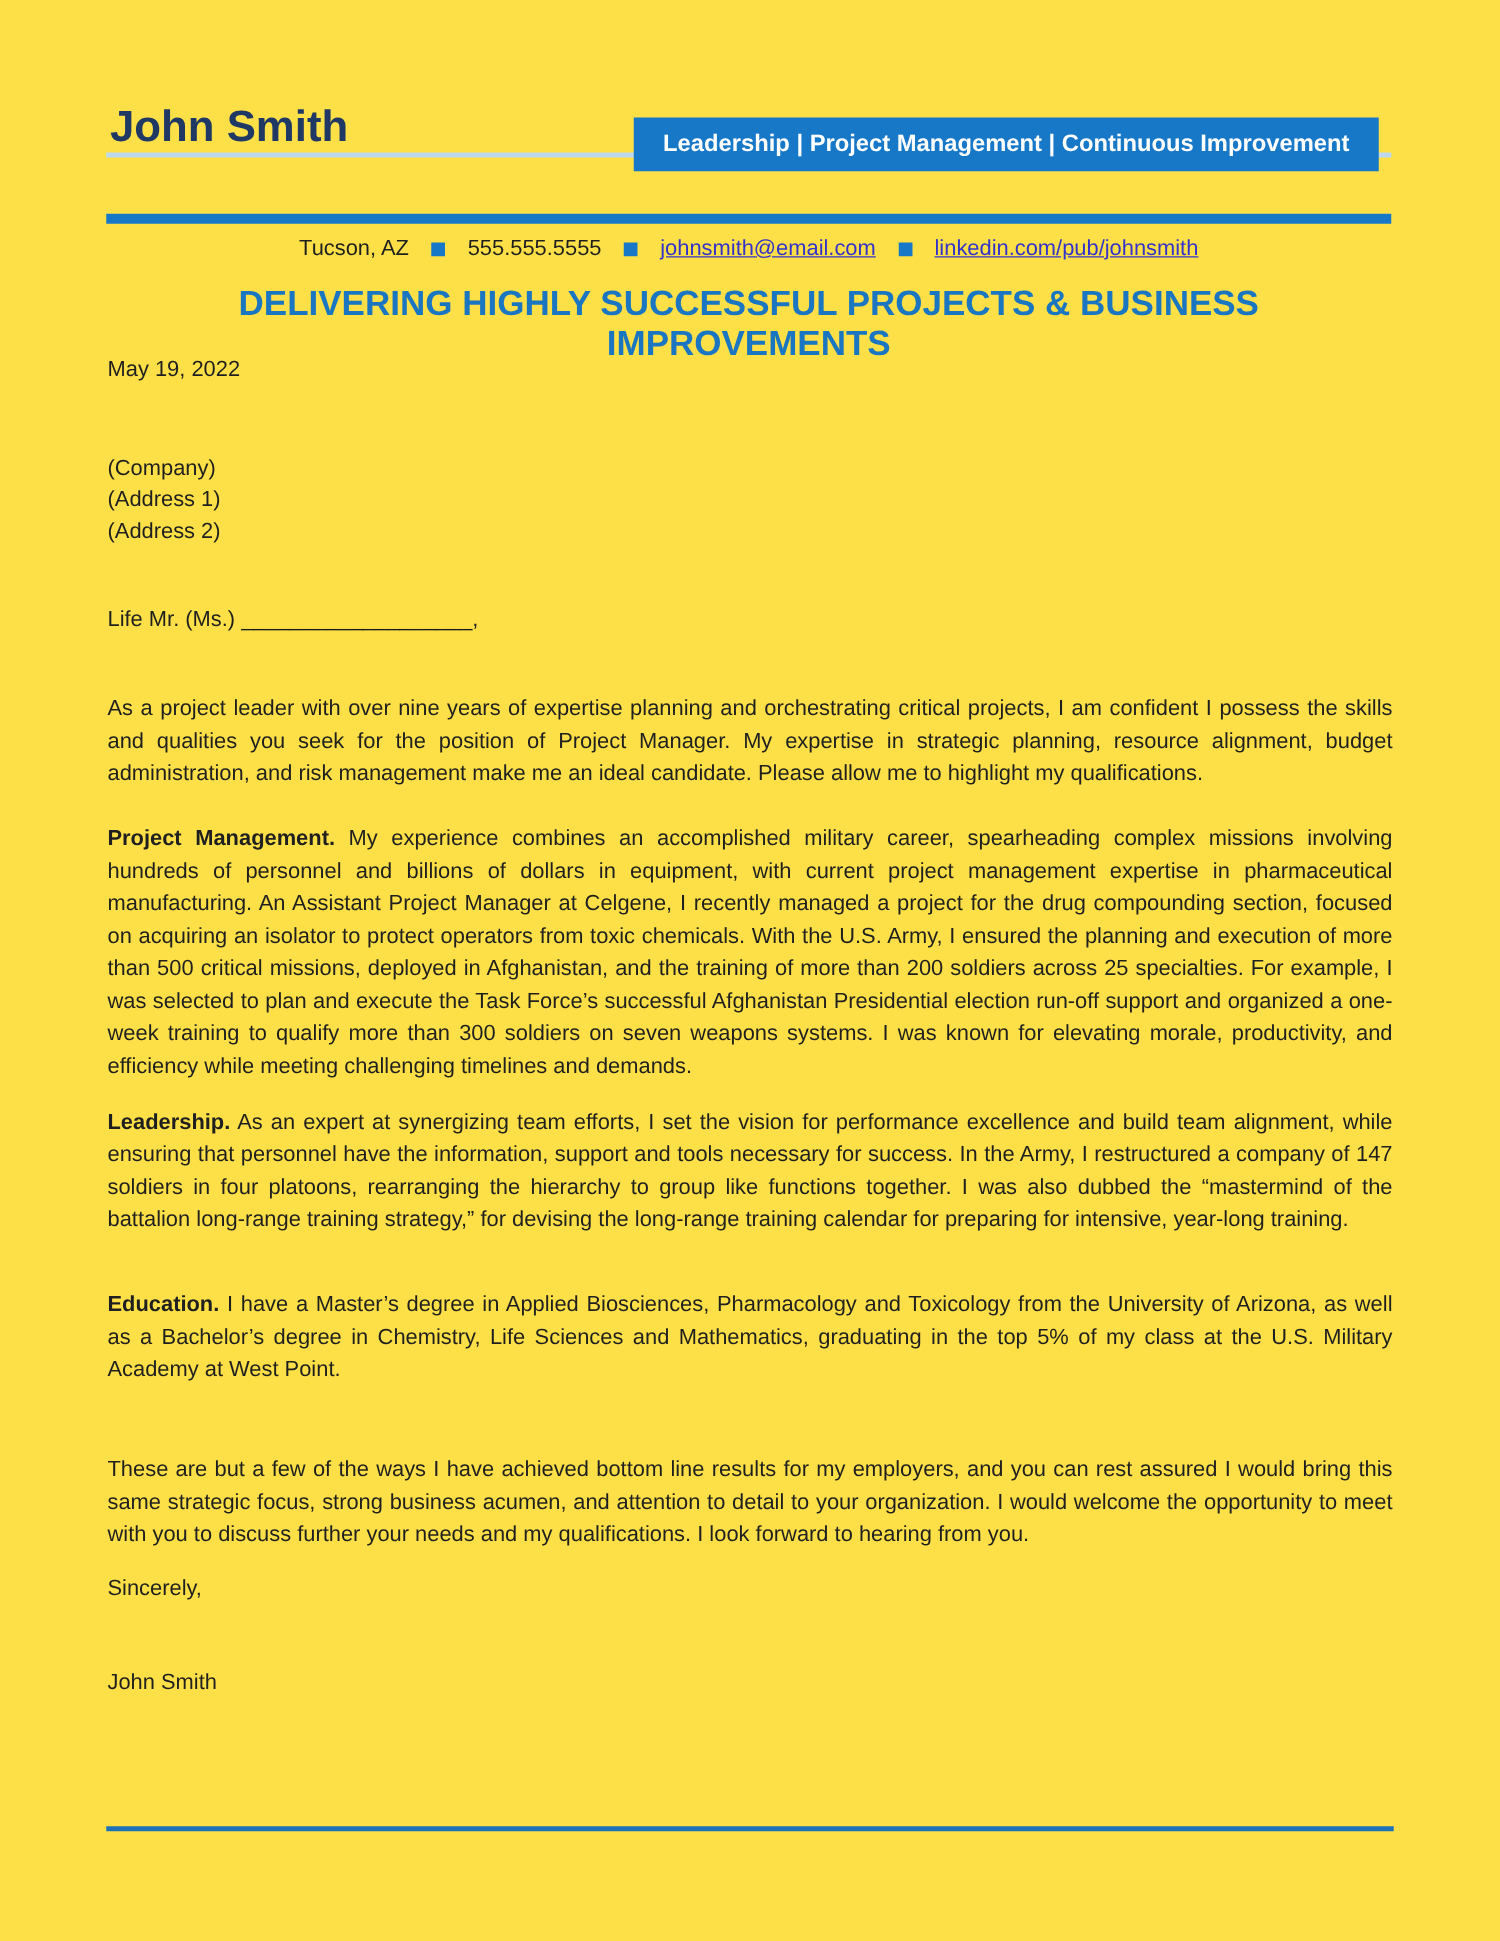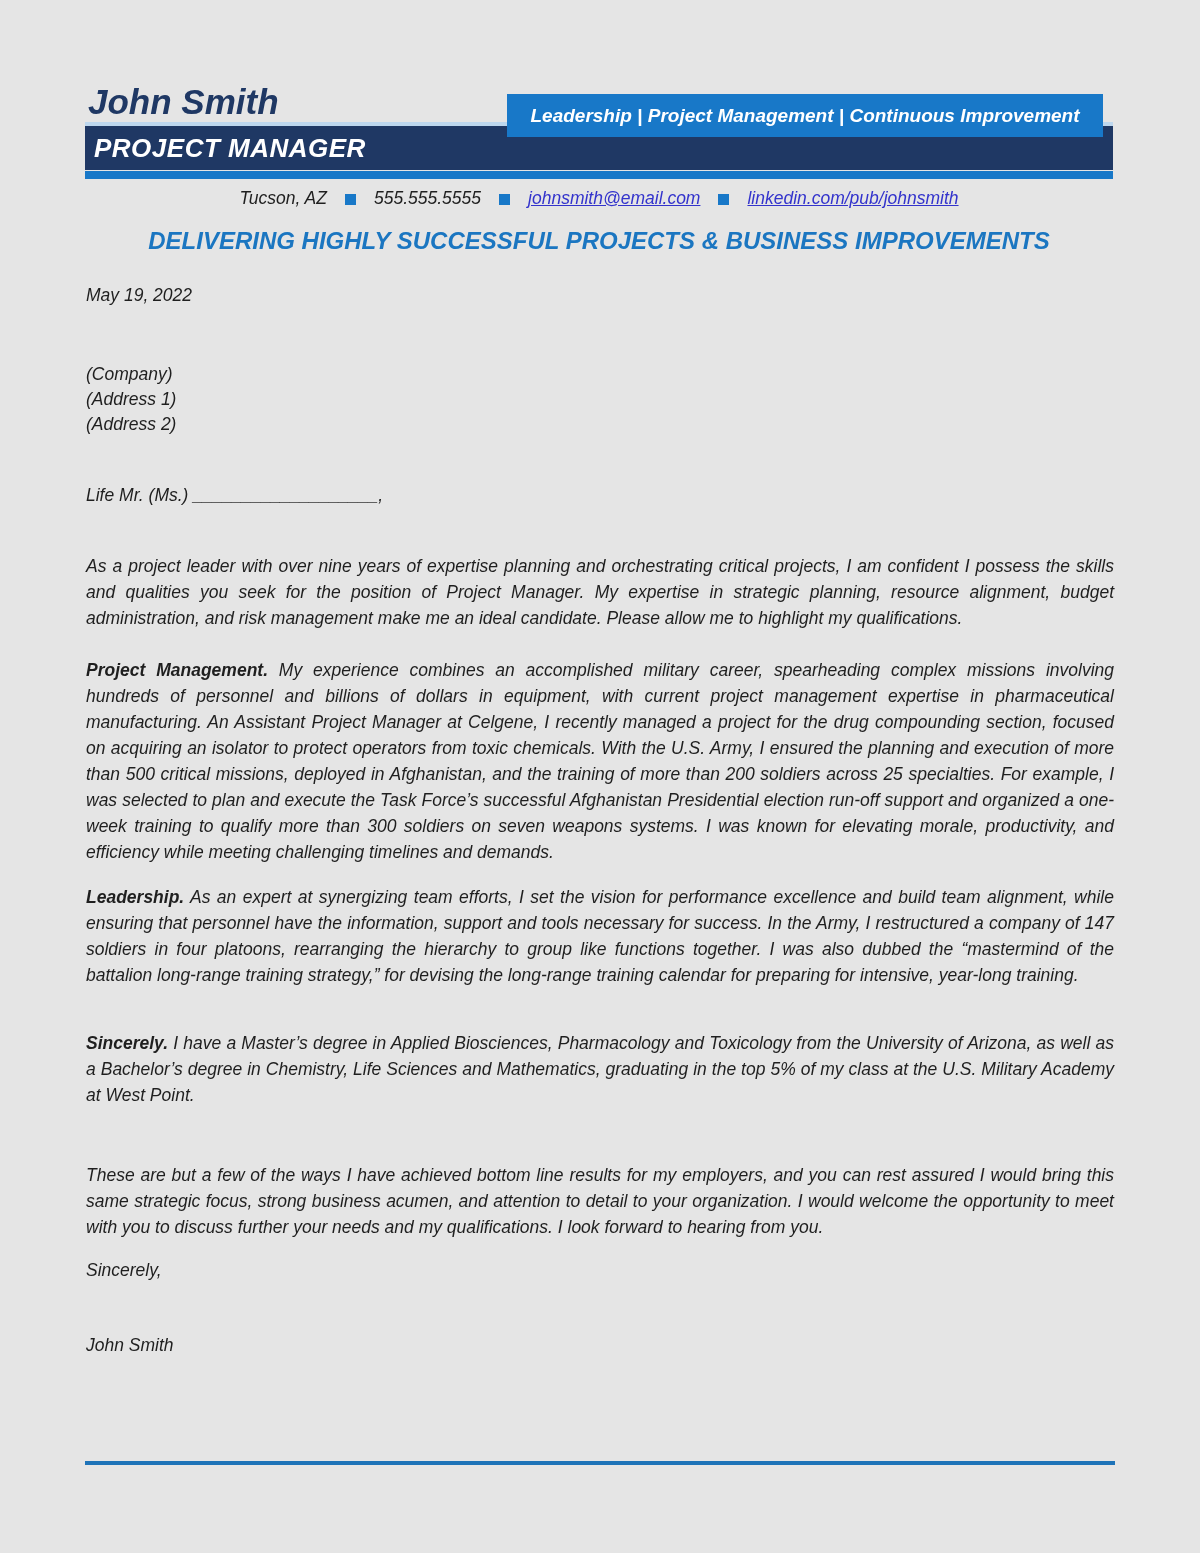--- a/index.html
+++ b/index.html
@@ -1,24 +1,23 @@
 <!DOCTYPE html>
 <html><head>
 <meta charset="utf-8">
 <style>
   html, body { margin: 0; padding: 0; background: #ffffff; }
   .page {
     position: relative;
     width: 1200px;
     height: 1553px;
-    background: #e5e5e5;
+    background: #fde047;
     font-family: "Liberation Sans", sans-serif;
     color: #1f1f1f;
     overflow: hidden;
-    font-style: italic;
   }
   
   .name {
     position: absolute; left: 88px; top: 82px;
     font-size: 35px; font-weight: bold; color: #1f3864;
     letter-spacing: 0px; line-height: 40px;
   }
   .tagline-box {
     position: absolute; left: 507px; top: 94px; width: 596px; height: 43px;
     background: #1878c8; color: #ffffff;
@@ -50,21 +49,21 @@
   }
   .sep-square {
     width: 11px; height: 11px; background: #1878c8;
     display: inline-block; margin-top: 2px;
   }
   .contact-link {
     color: #3333cc; text-decoration: underline; cursor: pointer;
   }
   .headline {
     position: absolute; left: 85px; top: 227px; width: 1028px;
-    text-align: center; font-size: 24px; font-weight: bold; color: #1b76c1;
+    text-align: center; font-size: 28px; font-weight: bold; color: #1b76c1;
   }
   
   .block { position: absolute; left: 86px; width: 1028px; font-size: 17.5px; }
   .date-block   { top: 283px; line-height: 25px; }
   .recipient-block { top: 362px; line-height: 25px; }
   .salutation-block { top: 483px; line-height: 25px; }
   .para {
     text-align: justify; line-height: 26px;
   }
   .para .lead { font-weight: bold; }
@@ -86,23 +85,20 @@
 <div class="page">
 
   <div class="name">John Smith</div>
 
   <div class="tagline-box">
     <span>Leadership | Project Management | Continuous Improvement</span>
   </div>
 
   <div class="light-line"></div>
 
-  <div class="title-bar">
-    <span>PROJECT MANAGER</span>
-  </div>
 
   <div class="accent-strip"></div>
 
   <div class="contact-line">
     <span>Tucson, AZ</span>
     <span class="sep-square"></span>
     <span>555.555.5555</span>
     <span class="sep-square"></span>
     <span class="contact-link">johnsmith@email.com</span>
     <span class="sep-square"></span>
@@ -127,21 +123,21 @@
 
   <div class="block para p2">
     <span class="lead">Project Management.</span><span> My experience combines an accomplished military career, spearheading complex missions involving hundreds of personnel and billions of dollars in equipment, with current project management expertise in pharmaceutical manufacturing. An Assistant Project Manager at Celgene, I recently managed a project for the drug compounding section, focused on acquiring an isolator to protect operators from toxic chemicals. With the U.S. Army, I ensured the planning and execution of more than 500 critical missions, deployed in Afghanistan, and the training of more than 200 soldiers across 25 specialties. For example, I was selected to plan and execute the Task Force’s successful Afghanistan Presidential election run-off support and organized a one-week training to qualify more than 300 soldiers on seven weapons systems. I was known for elevating morale, productivity, and efficiency while meeting challenging timelines and demands.</span>
   </div>
 
   <div class="block para p3">
     <span class="lead">Leadership.</span><span> As an expert at synergizing team efforts, I set the vision for performance excellence and build team alignment, while ensuring that personnel have the information, support and tools necessary for success. In the Army, I restructured a company of 147 soldiers in four platoons, rearranging the hierarchy to group like functions together. I was also dubbed the “mastermind of the battalion long-range training strategy,” for devising the long-range training calendar for preparing for intensive, year-long training.</span>
   </div>
 
   <div class="block para p4">
-    <span class="lead">Sincerely.</span><span> I have a Master’s degree in Applied Biosciences, Pharmacology and Toxicology from the University of Arizona, as well as a Bachelor’s degree in Chemistry, Life Sciences and Mathematics, graduating in the top 5% of my class at the U.S. Military Academy at West Point.</span>
+    <span class="lead">Education.</span><span> I have a Master’s degree in Applied Biosciences, Pharmacology and Toxicology from the University of Arizona, as well as a Bachelor’s degree in Chemistry, Life Sciences and Mathematics, graduating in the top 5% of my class at the U.S. Military Academy at West Point.</span>
   </div>
 
   <div class="block para p5">
     <span class="lead"></span><span>These are but a few of the ways I have achieved bottom line results for my employers, and you can rest assured I would bring this same strategic focus, strong business acumen, and attention to detail to your organization. I would welcome the opportunity to meet with you to discuss further your needs and my qualifications. I look forward to hearing from you.</span>
   </div>
 
   <div class="block closing-block">Sincerely,</div>
   <div class="block signature-block">John Smith</div>
 
   <div class="footer-rule"></div>

